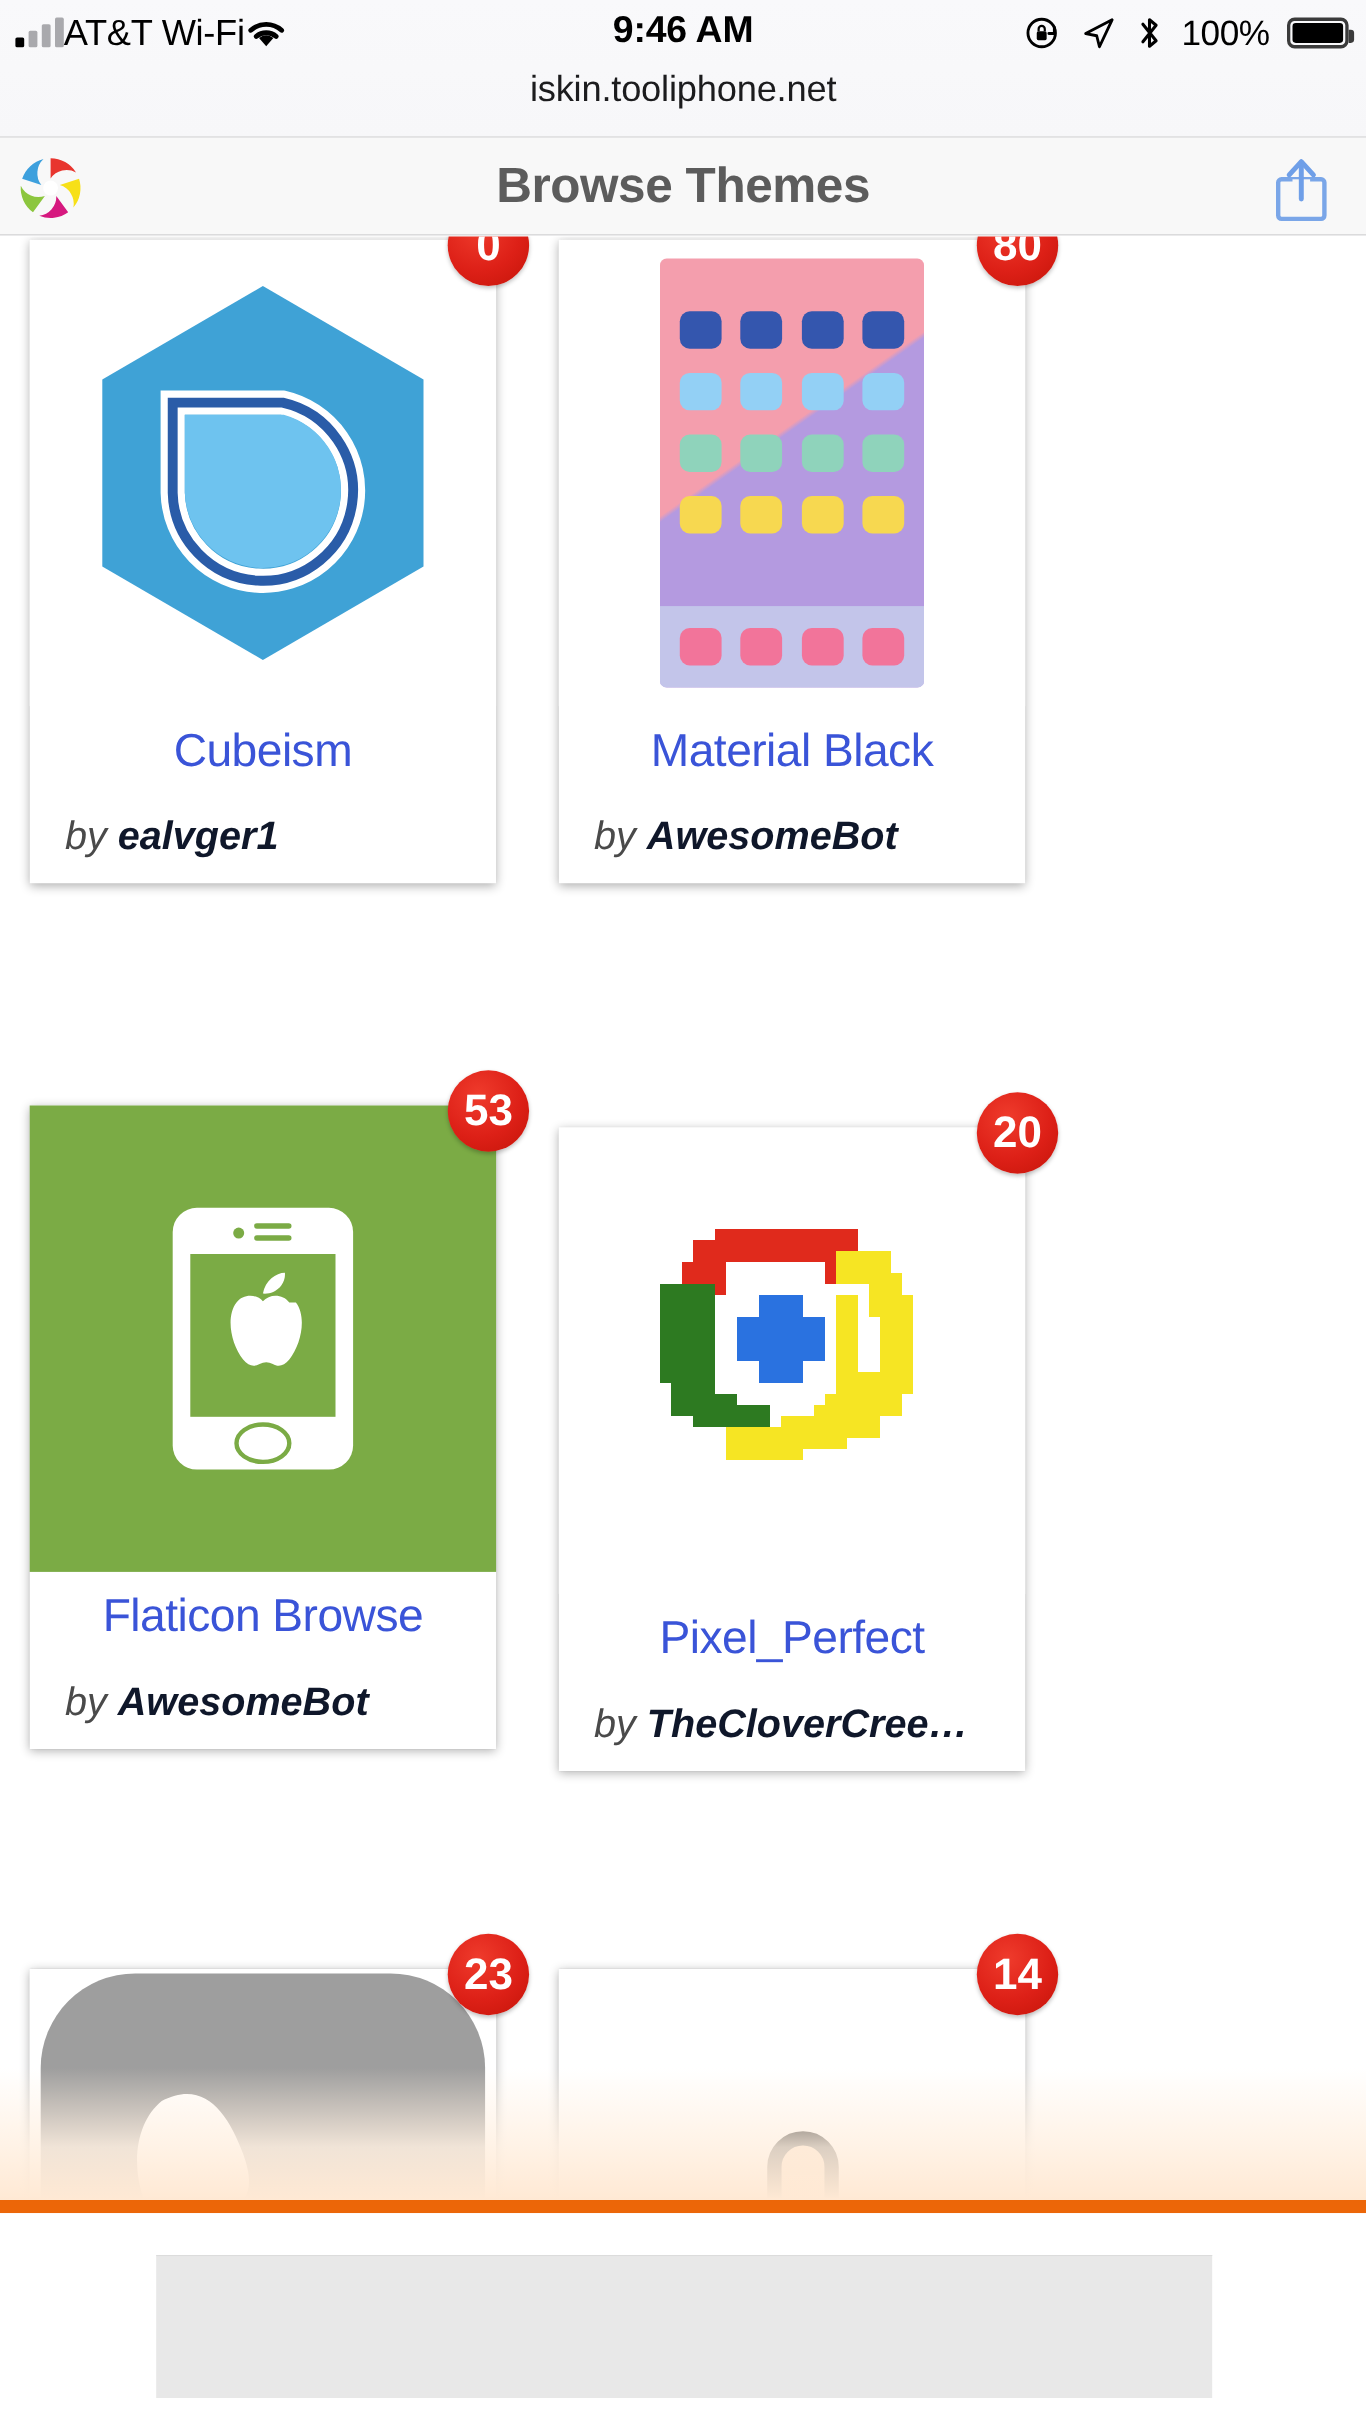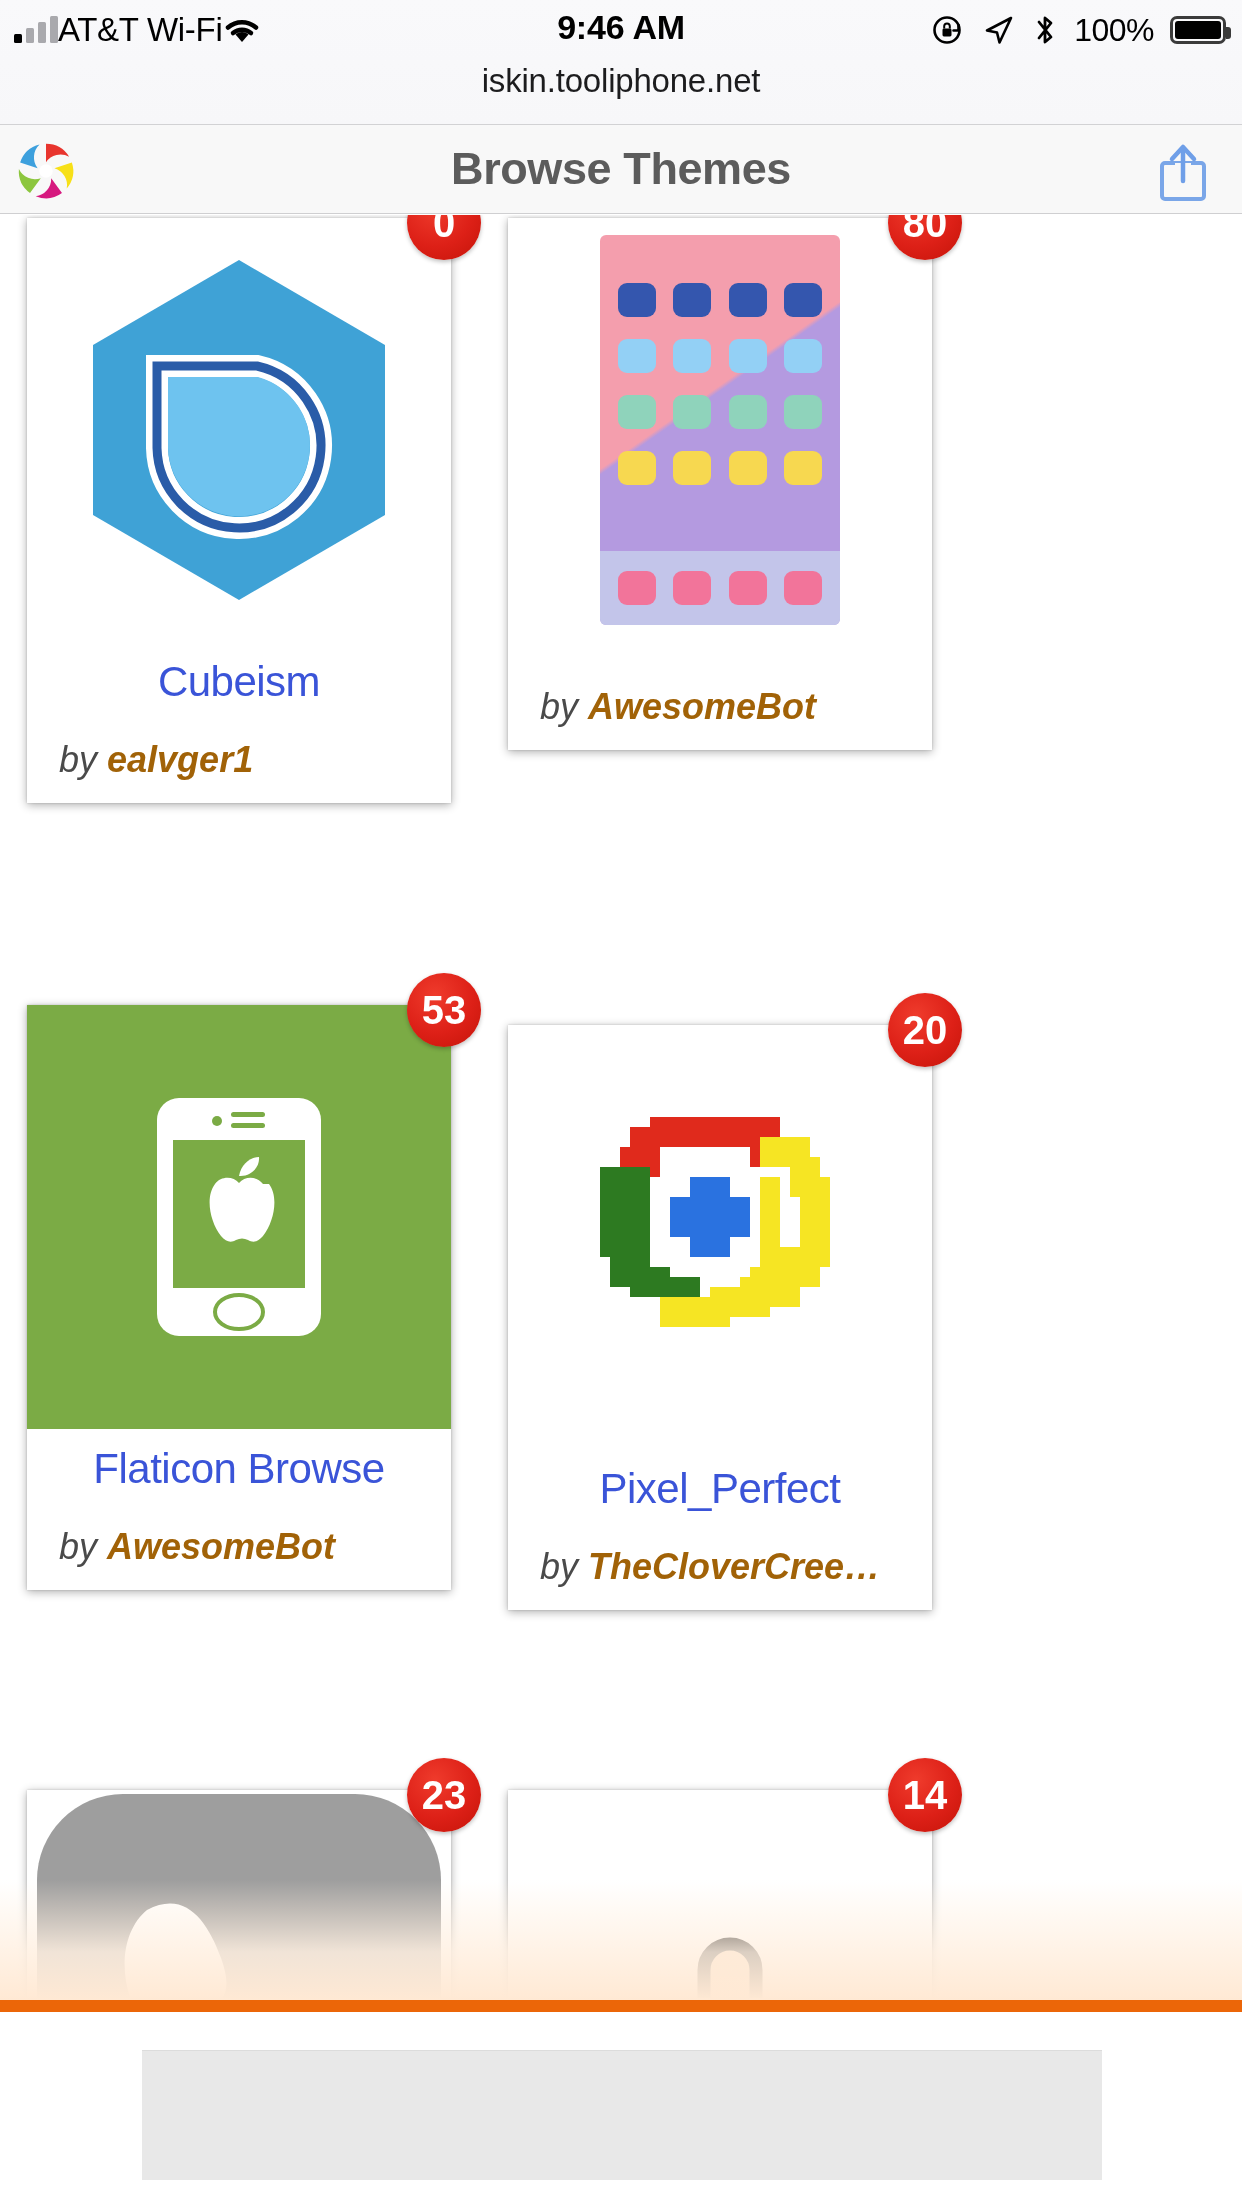--- a/index.html
+++ b/index.html
@@ -132,21 +132,21 @@
     font-size: 42px; font-weight: 400; color: #3a54d8;
     letter-spacing: -0.5px; line-height: 1.25;
     white-space: nowrap;
   }
   .card-author {
     margin-top: 30px;
     font-size: 36px; font-style: italic; color: #4a4a4a;
     text-align: left; padding-left: 32px;
     white-space: nowrap; overflow: hidden;
   }
-  .card-author b { color: #a16207; font-weight: 700; font-style: italic; }
+  .card-author b { color: #0f172a; font-weight: 700; font-style: italic; }
 
   .badge {
     position: absolute;
     top: -32px; right: -30px;
     min-width: 74px; height: 74px;
     border-radius: 50%;
     background: radial-gradient(circle at 38% 30%, #ef3b2c 0%, #dd2017 55%, #c41409 100%);
     color: #fff;
     font-size: 40px; font-weight: 700;
     display: flex; align-items: center; justify-content: center;
@@ -332,20 +332,21 @@
             </div>
             <div class="mat-dock">
                 <span></span>
                 <span></span>
                 <span></span>
                 <span></span>
               </div>
           </div>
         </div>
         <div class="card-meta">
+          <div class="card-title">Material Black</div>
           <div class="card-author">
             <span>by</span>
             <b>AwesomeBot</b>
           </div>
         </div>
       </div>
     </div>
 
     <div class="card-wrap" style="left:27px; top:790px;">
       <div class="card">

